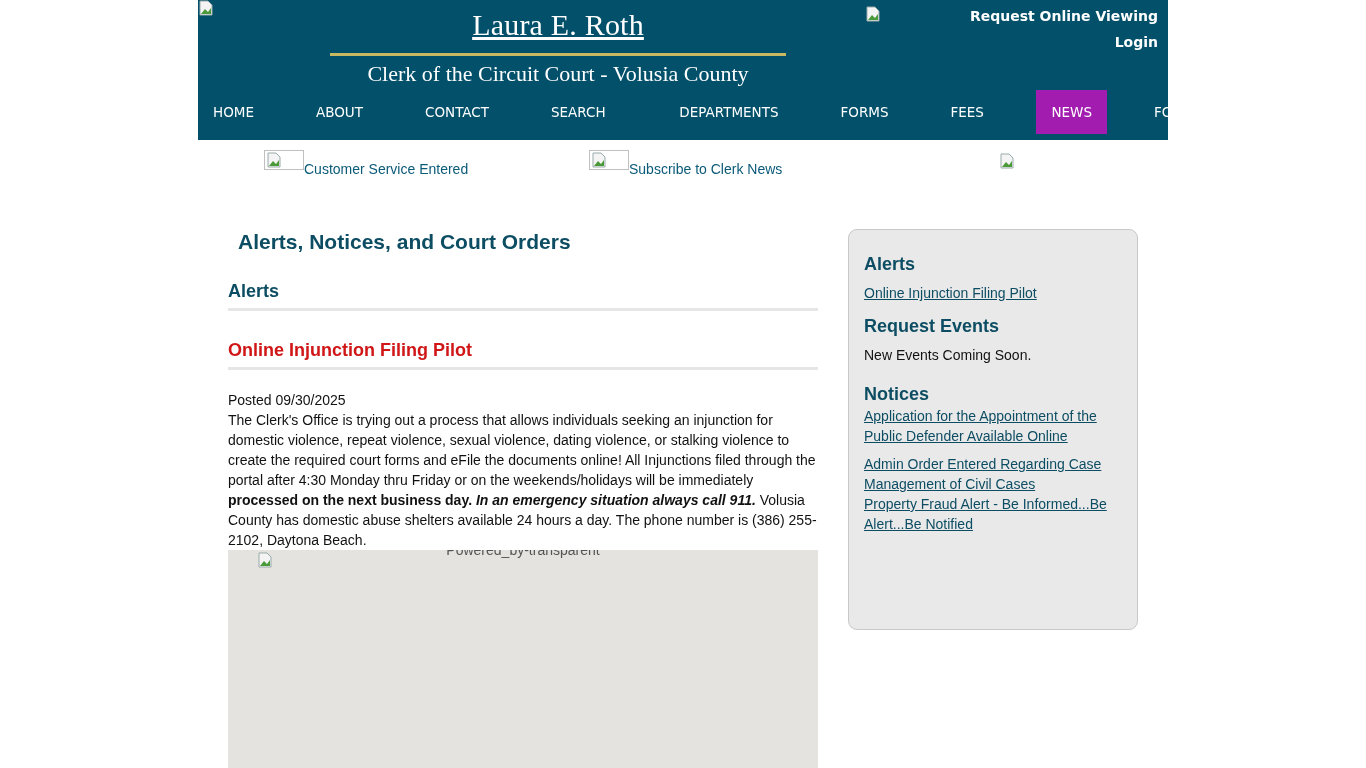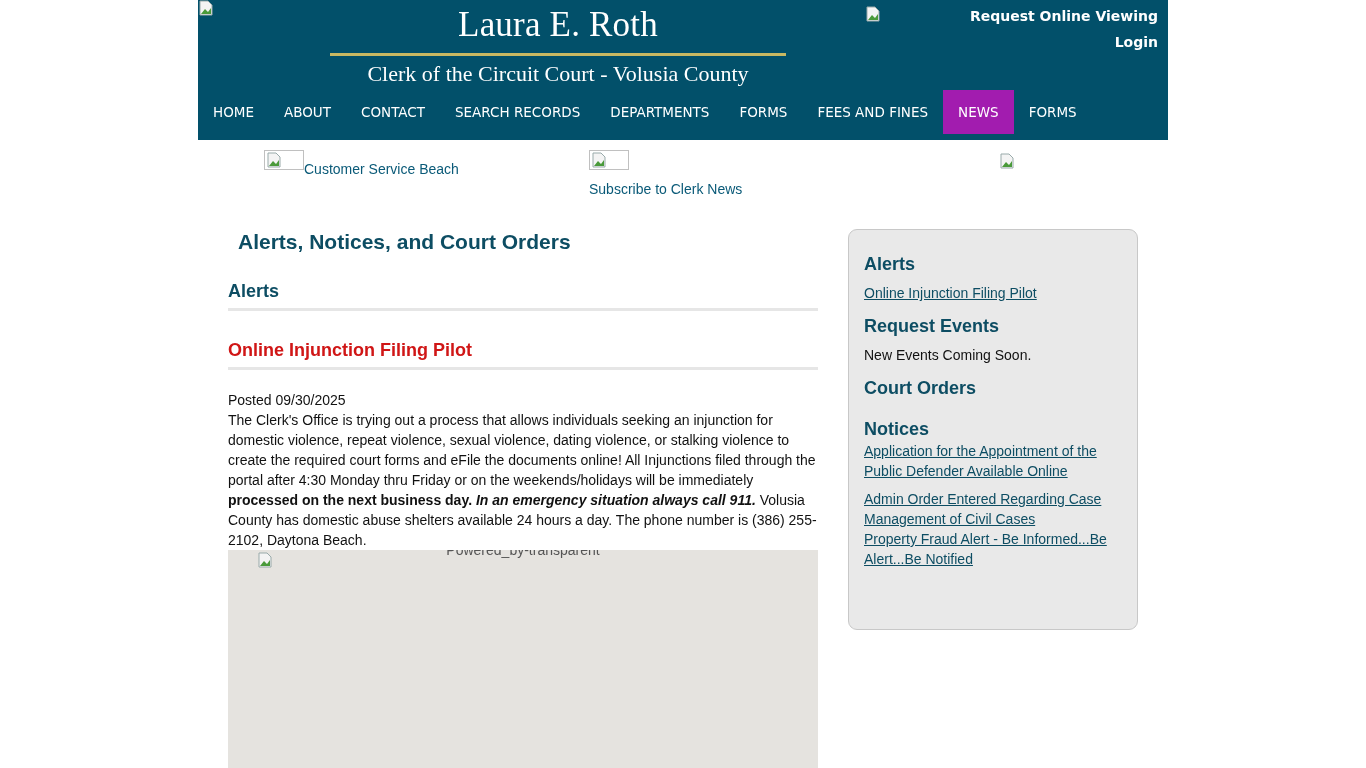--- a/index.html
+++ b/index.html
@@ -7,40 +7,40 @@
     body { font-family: "Liberation Sans", sans-serif; color: #111; font-size: 14px; position: relative; }
 
     .page { position: absolute; left: 198px; top: 0; width: 970px; }
 
     
     .header { position: relative; width: 970px; height: 90px; background: #02506a; }
     .broken-img { display: inline-block; width: 16px; height: 16px; position: relative; }
     .broken-img svg { width: 16px; height: 16px; display: block; }
     .header .logo-img { position: absolute; left: 0; top: 0; }
     .brand { position: absolute; left: 132px; top: 4px; width: 456px; text-align: center; }
-    .brand-name { font-family: "Liberation Serif", serif; color: #ffffff; font-size: 35px; line-height: 42px; letter-spacing: 0.2px; }
+    .brand-name { font-family: "Liberation Serif", serif; color: #ffffff; font-size: 30px; line-height: 42px; letter-spacing: 0.2px; text-decoration: underline; }
     .brand-rule { position: absolute; left: 0; top: 49px; width: 456px; height: 3px; background: #c9b862; }
     .brand-sub { position: absolute; left: 0; top: 57px; width: 456px; font-family: "Liberation Serif", serif; color: #ffffff; font-size: 22px; line-height: 26px; }
     .header-right-img { position: absolute; left: 667px; top: 6px; }
     .header-links { position: absolute; right: 10px; top: 3px; text-align: right; }
     .header-links a { display: block; color: #ffffff; font-family: "DejaVu Sans", sans-serif; font-weight: bold; font-size: 14px; line-height: 26px; text-decoration: none; }
 
     
-    .nav { width: 970px; height: 50px; background: #02506a; display: flex; padding-left: 0; }
+    .nav { width: 970px; height: 50px; background: #02506a; display: flex; padding-left: 0; gap: 32px; }
     .nav a { display: block; height: 44px; line-height: 44px; padding: 0 15px; color: #ffffff; text-decoration: none; font-family: "DejaVu Sans", sans-serif; font-size: 13.5px; letter-spacing: 0; }
     .nav a.active { background: #a21caf; }
 
     
     .quick { position: relative; height: 88px; }
     .quick .qitem { position: absolute; top: 10px; display: flex; align-items: flex-start; }
     .quick .qimg { width: 40px; height: 20px; border: 1px solid #c0c0c0; position: relative; }
     .quick .qimg svg { position: absolute; left: 1px; top: 1px; width: 16px; height: 16px; }
     .quick a { color: #0a5a78; font-size: 14px; text-decoration: none; margin-top: 11px; }
     .q1 { left: 66px; }
-    .q2 { left: 391px; flex-direction: column; }
+    .q2 { left: 391px; }
     .q3 { left: 801px; top: 13px !important; }
 
     
     .main { position: absolute; left: 30px; top: 228px; width: 590px; }
     .page-title { margin-left: 10px; margin-top: 0; font-size: 21px; font-weight: bold; color: #0d4d63; line-height: 28px; }
     .section-h { margin-top: 23px; font-size: 18px; font-weight: bold; color: #0d4d63; line-height: 24px; padding-bottom: 5px; border-bottom: 3px solid #e6e6e6; }
     .alert-h { margin-top: 27px; font-size: 18px; font-weight: bold; color: #d01616; line-height: 24px; padding-bottom: 5px; border-bottom: 3px solid #e6e6e6; }
     .posted { margin-top: 20px; font-size: 14px; line-height: 20px; }
     .body-text { font-size: 14px; line-height: 20px; color: #111; }
     .body-text b { font-weight: bold; }
@@ -100,21 +100,21 @@
   </div>
 
   <div class="quick">
     <div class="qitem q1">
       <span class="qimg">
         <svg viewBox="0 0 16 16">
             <path d="M2 1h8l4 4v10H2z" fill="#f4f4f4" stroke="#9aa" stroke-width="1"></path>
             <path d="M3 14l4-5 3 3 3-4v6z" fill="#4a9a3a"></path>
           </svg>
       </span>
-      <a href="#">Customer Service Beach</a>
+      <a href="#">Customer Service Entered</a>
     </div>
     <div class="qitem q2">
       <span class="qimg">
         <svg viewBox="0 0 16 16">
             <path d="M2 1h8l4 4v10H2z" fill="#f4f4f4" stroke="#9aa" stroke-width="1"></path>
             <path d="M3 14l4-5 3 3 3-4v6z" fill="#4a9a3a"></path>
           </svg>
       </span>
       <a href="#">Subscribe to Clerk News</a>
     </div>
@@ -143,20 +143,19 @@
           </svg>
       </span>
     </div>
   </div>
 
   <div class="sidebar">
     <div class="sb-h">Alerts</div>
     <a href="#" class="sb-link gap-a">Online Injunction Filing Pilot</a>
     <div class="sb-h gap-b">Request Events</div>
     <div class="sb-text gap-a">New Events Coming Soon.</div>
-    <div class="sb-h gap-b">Court Orders</div>
     <div class="sb-h gap-c" style="margin-top:17px;">Notices</div>
     <a href="#" class="sb-link">Application for the Appointment of the Public Defender Available Online</a>
     <a href="#" class="sb-link gap-d">Admin Order Entered Regarding Case Management of Civil Cases</a>
     <a href="#" class="sb-link">Property Fraud Alert - Be Informed...Be Alert...Be Notified</a>
   </div>
 
 </div>
 
 </body></html>

